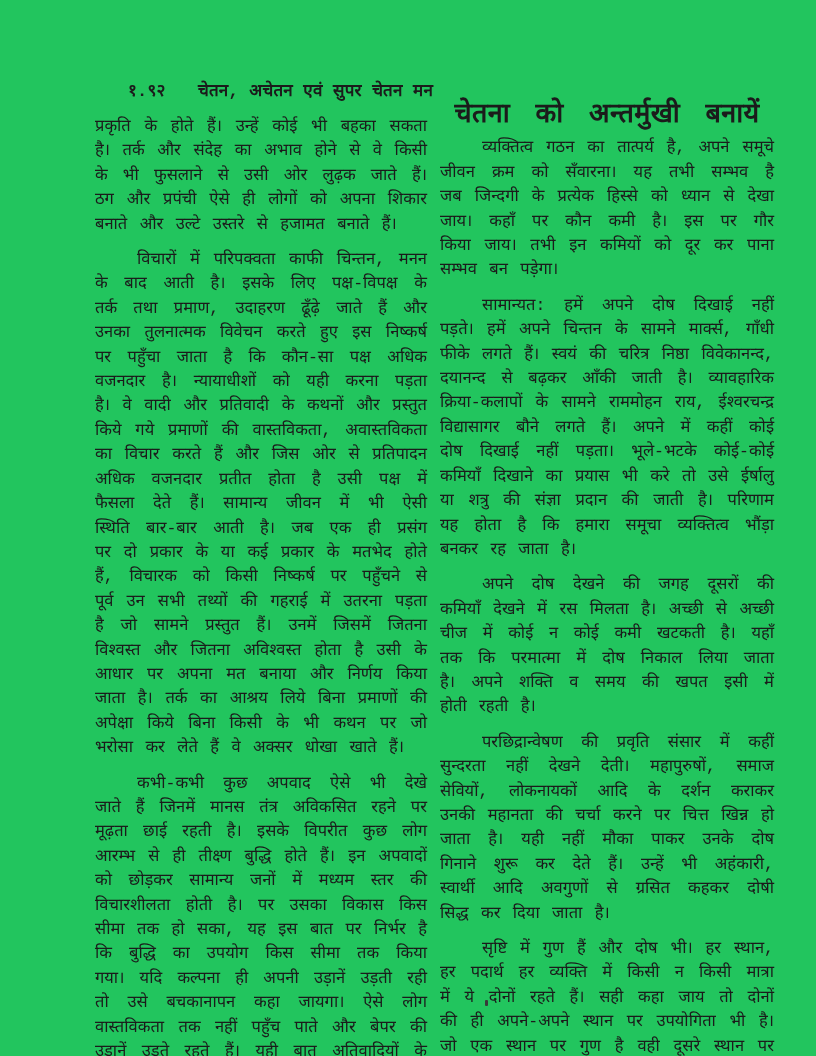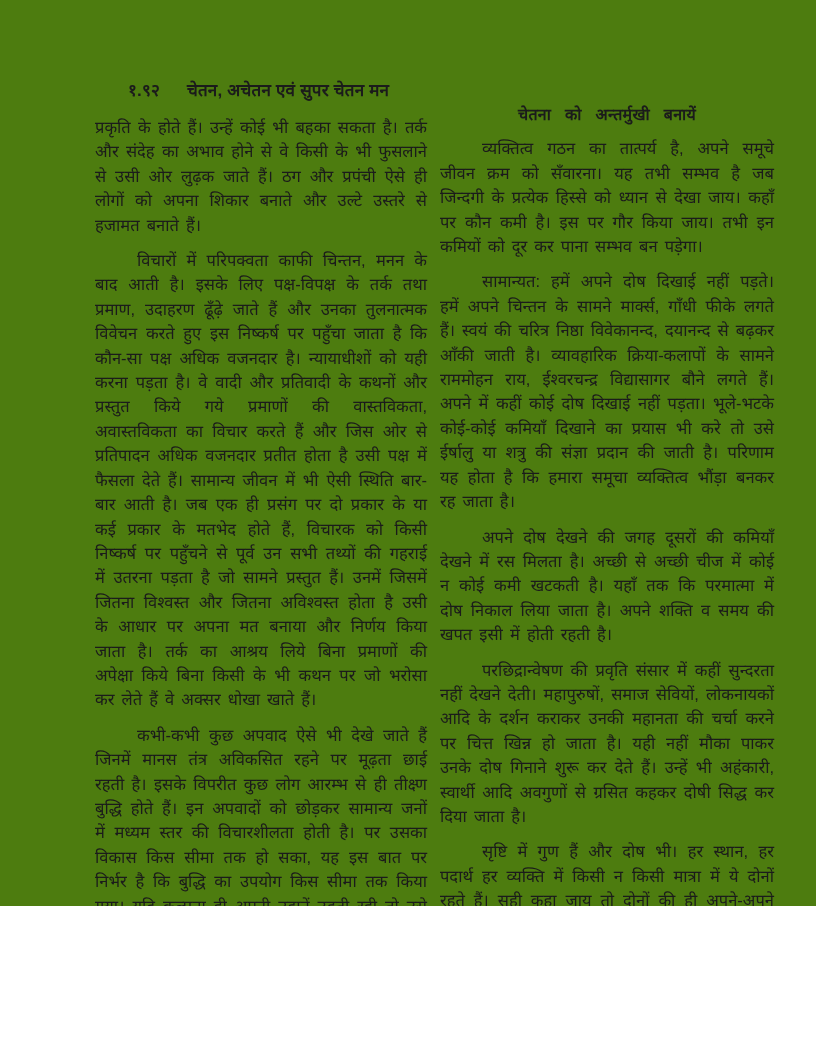--- a/index.html
+++ b/index.html
@@ -3,24 +3,24 @@
 <meta charset="utf-8">
 <style>
   html, body {
     margin: 0;
     padding: 0;
     background: #ffffff;
   }
   .page {
     position: relative;
     width: 816px;
-    height: 906px;
-    background: #4d7c0f;
+    height: 1056px;
+    background: #22c55e;
     overflow: hidden;
-    font-family: Liberation Sans, sans-serif;
+    font-family: Liberation Mono, monospace;
     color: #1b1b1b;
   }
   .page-header {
     position: absolute;
     left: 128px;
     top: 78px;
     width: 300px;
     font-size: 17px;
     font-weight: bold;
     white-space: nowrap;
@@ -48,21 +48,21 @@
     top: 110px;
     width: 332px;
   }
   .col-right {
     left: 440px;
     top: 103px;
     width: 334px;
   }
   .section-heading {
     margin: 0 0 9px 0;
-    font-size: 16px;
+    font-size: 27px;
     font-weight: bold;
     text-align: center;
     text-indent: 0;
     word-spacing: 9px;
     letter-spacing: 0.3px;
     white-space: nowrap;
   }
   .speck {
     position: absolute;
     left: 485px;

